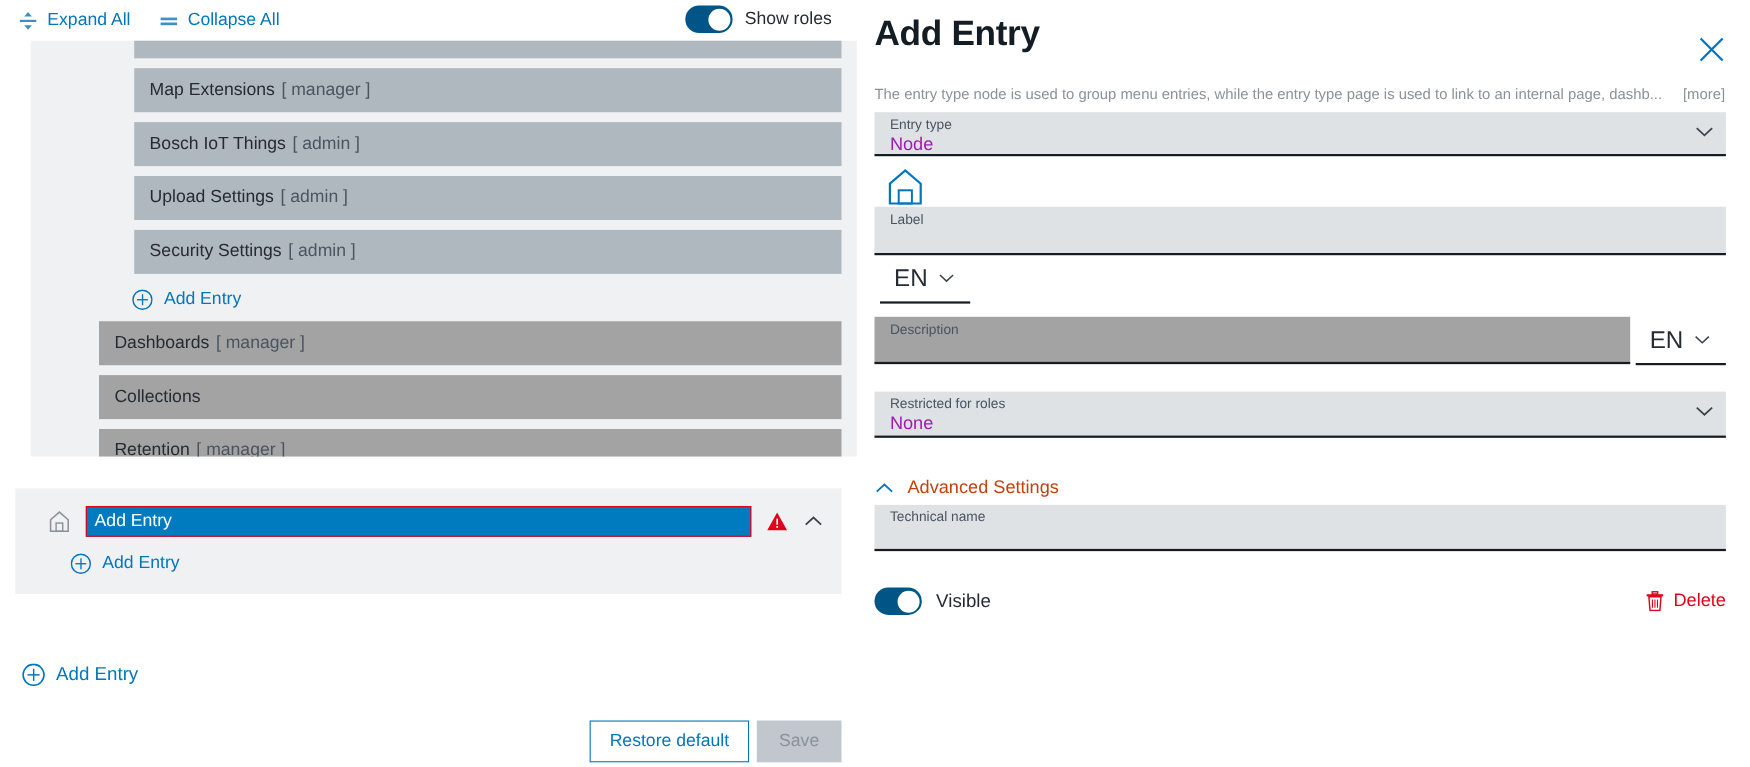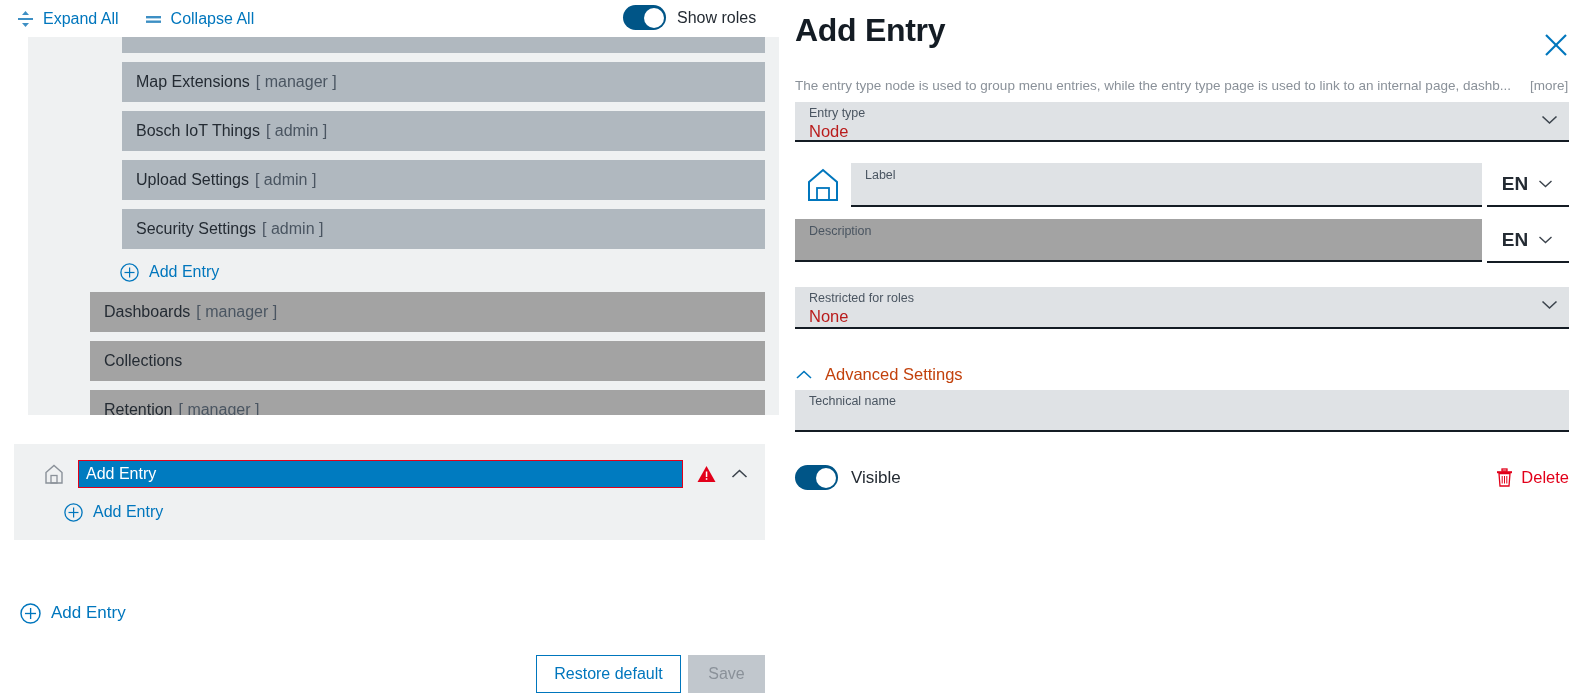--- a/index.html
+++ b/index.html
@@ -175,29 +175,30 @@
   .field {
     margin-top: 9px;
     background: #dfe2e5;
     border-bottom: 2px solid #141c24;
     position: relative;
     height: 40px;
     padding: 4px 10px 0 14px;
   }
   .field.tall { height: 42px; }
   .field-label { font-size: 12.5px; color: #4a5561; line-height: 15px; }
-  .field-value { font-size: 16.5px; color: #b91c1c; line-height: 20px; }
+  .field-value { font-size: 16.5px; color: #a21caf; line-height: 20px; }
   .chev-down {
     position: absolute; right: 10px; top: 11px;
     width: 19px; height: 14px; display:block;
   }
 
   .row-with-icon {
     display: flex; align-items: stretch; gap: 0;
-    margin-top: 21px;
+    margin-top: 10px;
+    flex-direction: column;
   }
   .lead-home {
     width: 56px; display: flex; align-items: center; justify-content: center;
     flex: none;
   }
   .home-icon-lg { width: 34px; height: 36px; display:block; }
   .field-flex {
     flex: 1 1 auto;
     background: #dfe2e5;
     border-bottom: 2px solid #141c24;
@@ -207,21 +208,21 @@
   }
   .lang-box {
     width: 82px; flex: none;
     background: #ffffff;
     border-bottom: 2px solid #141c24;
     height: 44px;
     display: flex; align-items: center; justify-content: center;
     gap: 9px; margin-left: 5px;
     cursor: pointer;
   }
-  .lang-txt { font-size: 19px; color: #242b33; font-weight: bold; }
+  .lang-txt { font-size: 22px; color: #242b33; }
 
   .desc-row { margin-top: 12px; display: flex; align-items: stretch; }
   .desc-field {
     flex: 1 1 auto; background: #a3a3a3;
     border-bottom: 2px solid #141c24;
     height: 43px; padding: 5px 2px 0 14px;
     margin-left: 0;
   }
 
   .adv-toggle {

